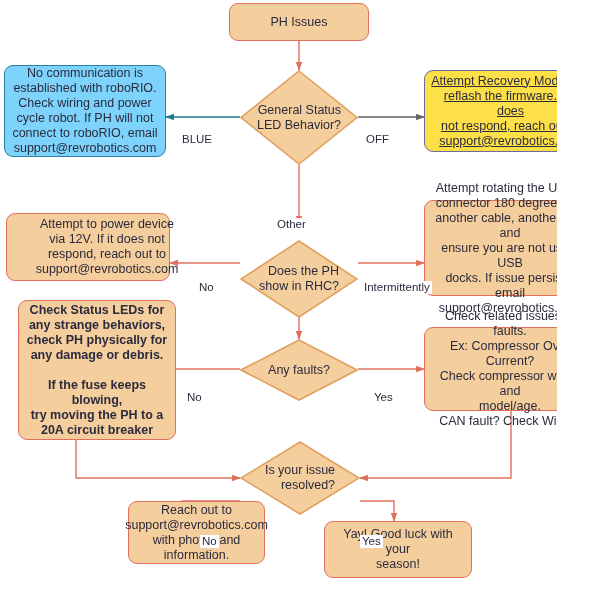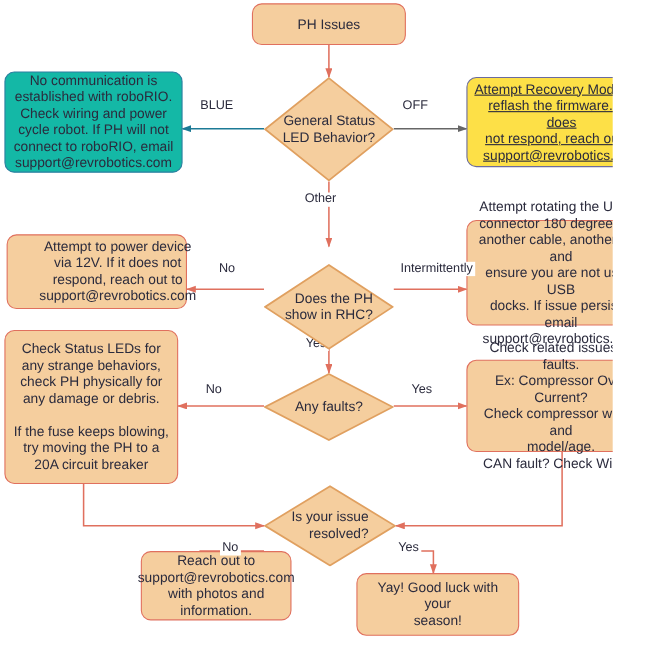--- a/index.html
+++ b/index.html
@@ -3,27 +3,27 @@
 <meta charset="utf-8">
 <style>
   html,body{margin:0;padding:0;background:#ffffff;}
   #canvas{position:relative;width:557px;height:591px;background:#ffffff;
           font-family:"Liberation Sans", sans-serif;overflow:hidden;}
   svg#edges{position:absolute;left:0;top:0;width:601px;height:591px;}
   .node{position:absolute;box-sizing:border-box;display:flex;align-items:center;
         justify-content:center;text-align:center;color:#2b2b3d;font-size:12.5px;
         line-height:15px;white-space:pre-line;padding:3px 6px;}
   .proc{border-radius:9px;border:1.4px solid #E0705E;background:#F5CE9E;}
-  .proc-blue{border-radius:9px;border:1.4px solid #2C7FA0;background:#14b8a6;}
+  .proc-blue{border-radius:9px;border:1.4px solid #2C7FA0;background:#7dd3fc;}
   .proc-purple{border-radius:9px;border:1.4px solid #6B6B9E;background:#fde047;text-decoration:underline;}
   .diamond{background:transparent;border:0;}
   .diamond .dlabel{position:relative;z-index:2;text-align:right;}
   .diamond .dshape{position:absolute;left:0;top:0;width:100%;height:100%;z-index:1;}
   .edge-label{position:absolute;font-size:11.5px;color:#2b2b3d;background:#ffffff;
-              padding:0 2px;line-height:13px;white-space:nowrap;}
+              padding:0 2px;line-height:13px;white-space:nowrap;margin-top:43px;}
 </style>
 </head>
 <body>
 
 <div id="canvas">
 
   <svg id="edges" viewBox="0 0 601 591" xmlns="http://www.w3.org/2000/svg">
     <defs>
       <marker id="arrRed" markerWidth="9" markerHeight="9" refX="8" refY="3.2" orient="auto" markerUnits="userSpaceOnUse">
         <path d="M0,0 L9,3.2 L0,6.4 z" fill="#E0705E"></path>
@@ -117,21 +117,21 @@
 support@revrobotics.com</span>
   </div>
 
   <div class="node diamond" style="left:240px;top:339px;width:118px;height:62px;">
     <svg class="dshape" viewBox="0 0 118 62" preserveAspectRatio="none">
       <polygon points="59,1 117,31 59,61 1,31" fill="#F5CE9E" stroke="#E0A060" stroke-width="1.6"></polygon>
     </svg>
     <span class="dlabel">Any faults?</span>
   </div>
 
-  <div class="node proc" style="left:4px;top:300px;width:158px;height:140px;">
+  <div class="node proc" style="left:18px;top:300px;width:158px;height:140px;font-weight:bold;">
     <span>Check Status LEDs for
 any strange behaviors,
 check PH physically for
 any damage or debris.
 
 If the fuse keeps blowing,
 try moving the PH to a
 20A circuit breaker</span>
   </div>
 

